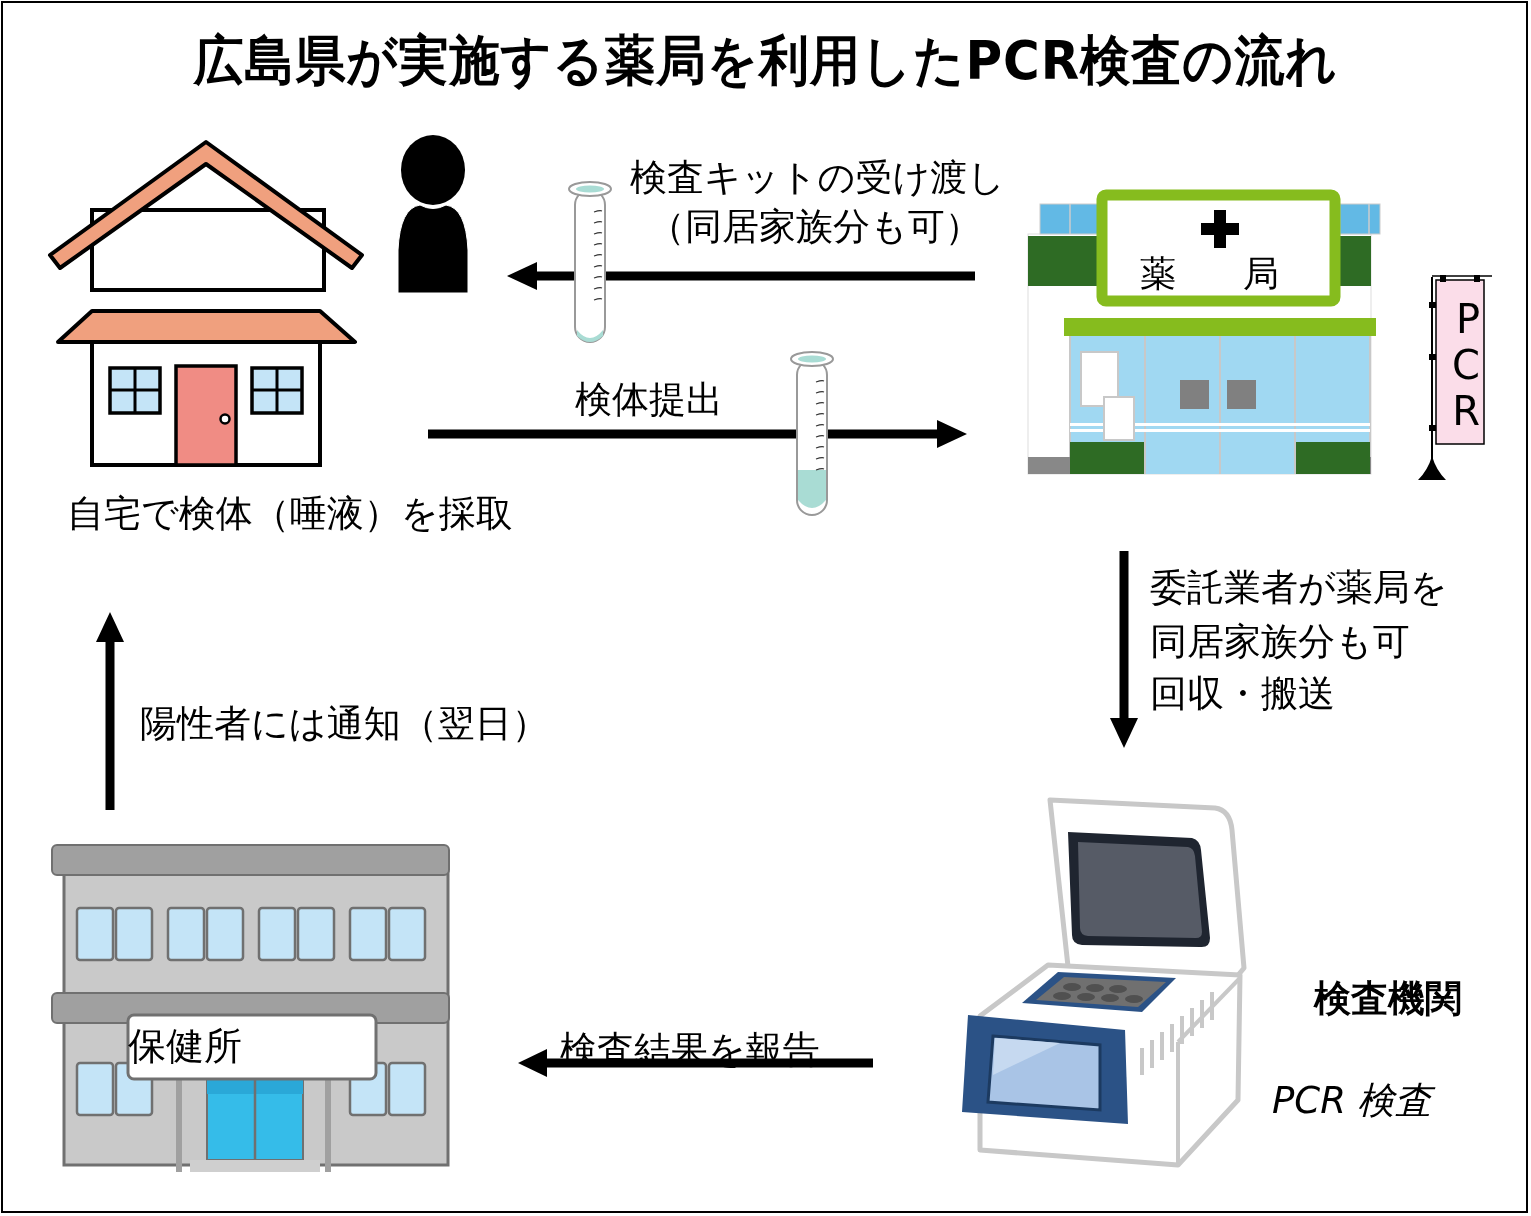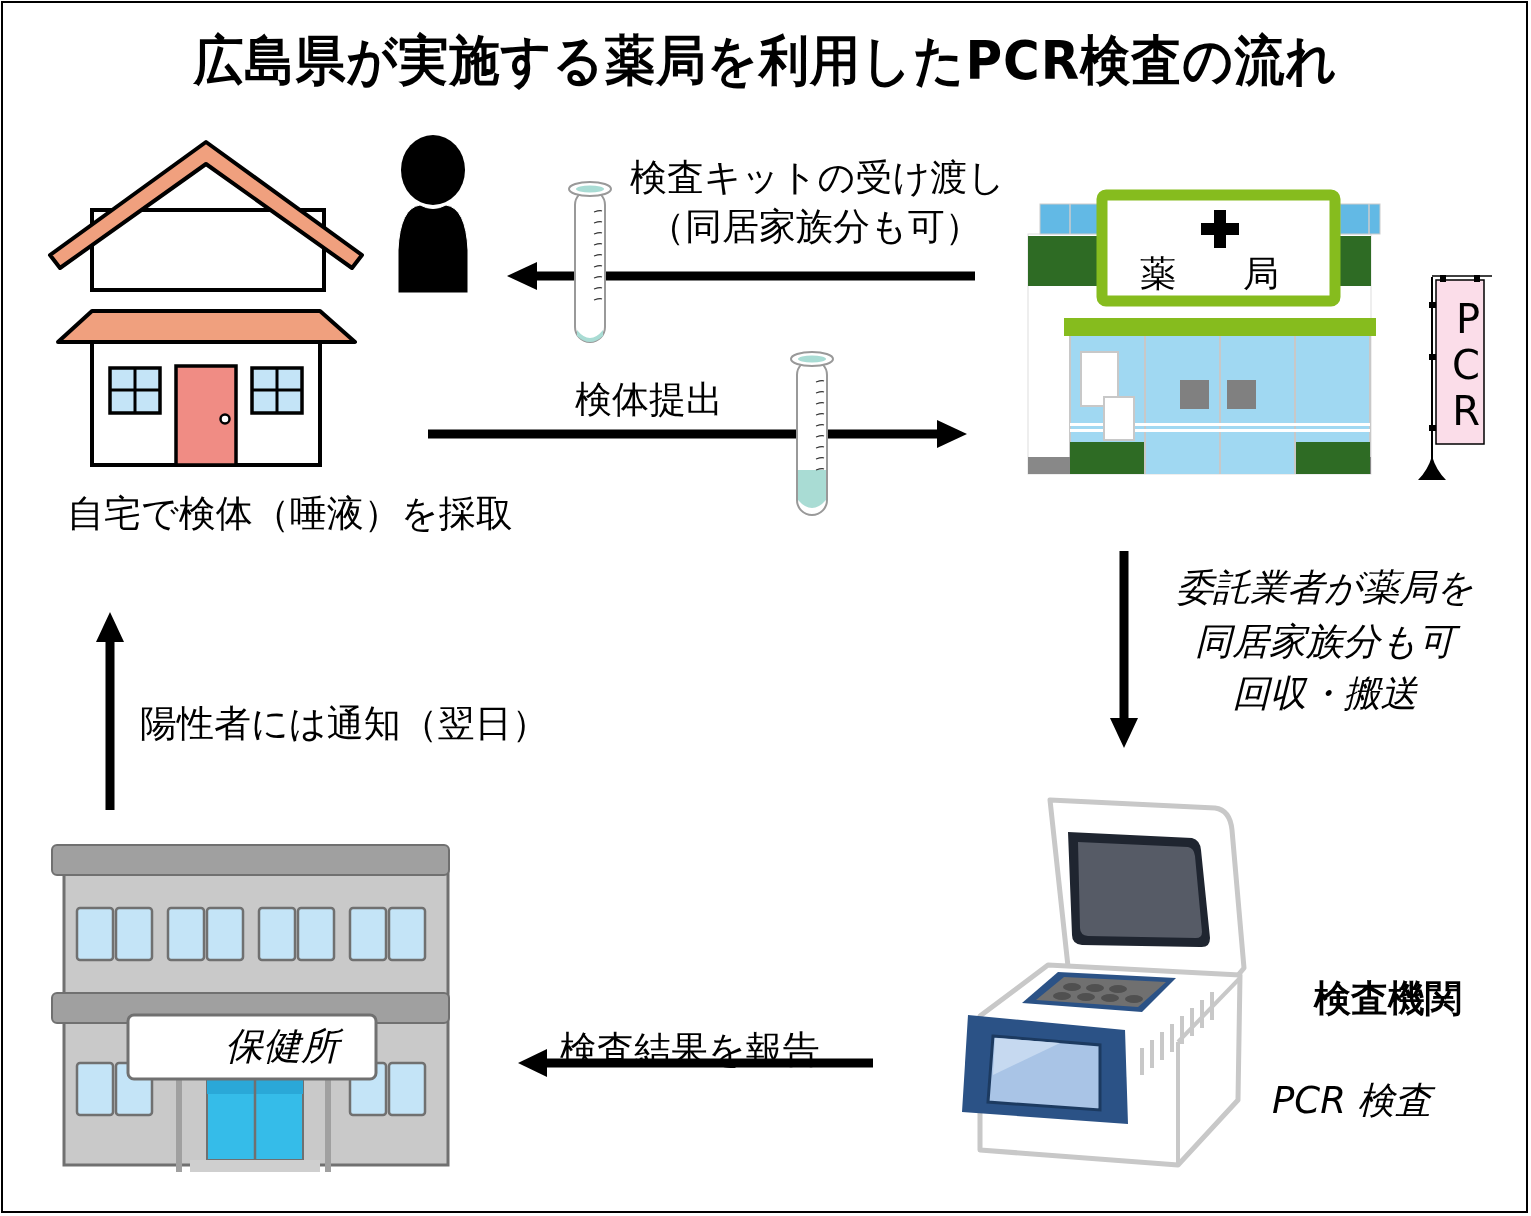--- a/index.html
+++ b/index.html
@@ -3,21 +3,21 @@
 <meta charset="utf-8">
 <style>
   html, body { margin: 0; padding: 0; background: #ffffff; }
   body { width: 1531px; height: 1216px; position: relative; overflow: hidden;
          font-family: "DejaVu Sans", "Liberation Sans", sans-serif; color: #000; }
   .frame { position: absolute; left: 1px; top: 1px; width: 1527px; height: 1212px;
            border: 2px solid #000; box-sizing: border-box; }
   .title { position: absolute; left: 0; top: 28px; width: 1531px; text-align: center;
            font-size: 50px; font-weight: bold; letter-spacing: 1px; transform: scaleY(1.08); }
   .txt { position: absolute; white-space: nowrap; font-size: 37px; line-height: 1.2; }
-  .center { text-align: center; font-style: italic; }
+  .center { text-align: left; }
   svg.layer { position: absolute; left: 0; top: 0; }
 </style>
 </head>
 <body>
 
 <div class="frame"></div>
 
 <div class="title">広島県が実施する薬局を利用したPCR検査の流れ</div>
 
 <svg class="layer" width="1531" height="1216" viewBox="0 0 1531 1216">
@@ -233,13 +233,13 @@
 <div class="txt center" style="left:1150px; top:620px; width:350px;">同居家族分も可</div>
 <div class="txt center" style="left:1150px; top:672px; width:350px;">回収・搬送</div>
 
 <div class="txt" style="left:140px; top:702px;text-align:center;">陽性者には通知（翌日）</div>
 
 <div class="txt" style="left:1272px; top:977px; font-weight:bold;margin-left:42px;">検査機関</div>
 <div class="txt" style="left:1272px; top:1079px;font-style:italic;">PCR 検査</div>
 
 <div class="txt" style="left:560px; top:1000px;margin-top:28px;">検査結果を報告</div>
 
-<div class="txt center" style="left:128px; top:1024px; width:226px; font-size:38px;padding-left:41px;">保健所</div>
+<div class="txt center" style="left:128px; top:1024px; width:226px; font-size:38px;">保健所</div>
 
 </body></html>

